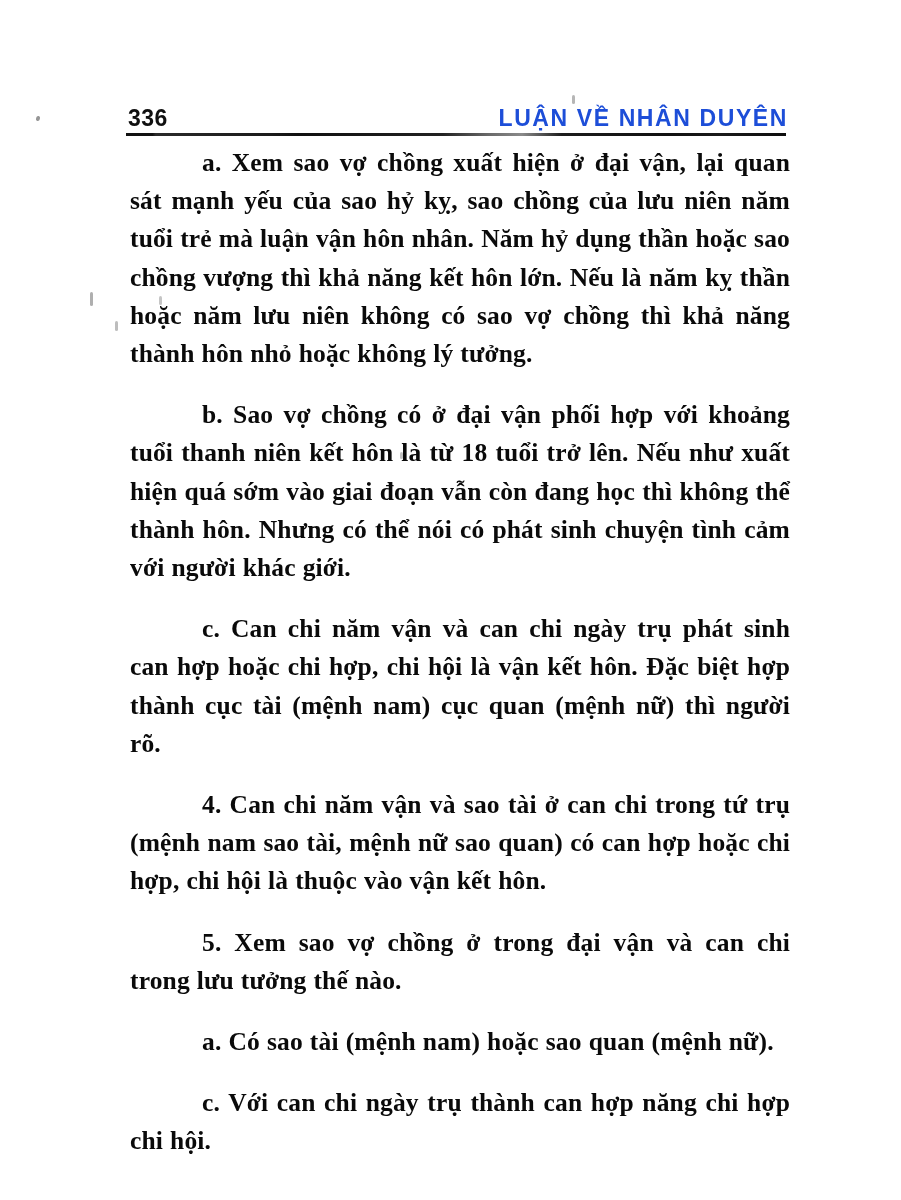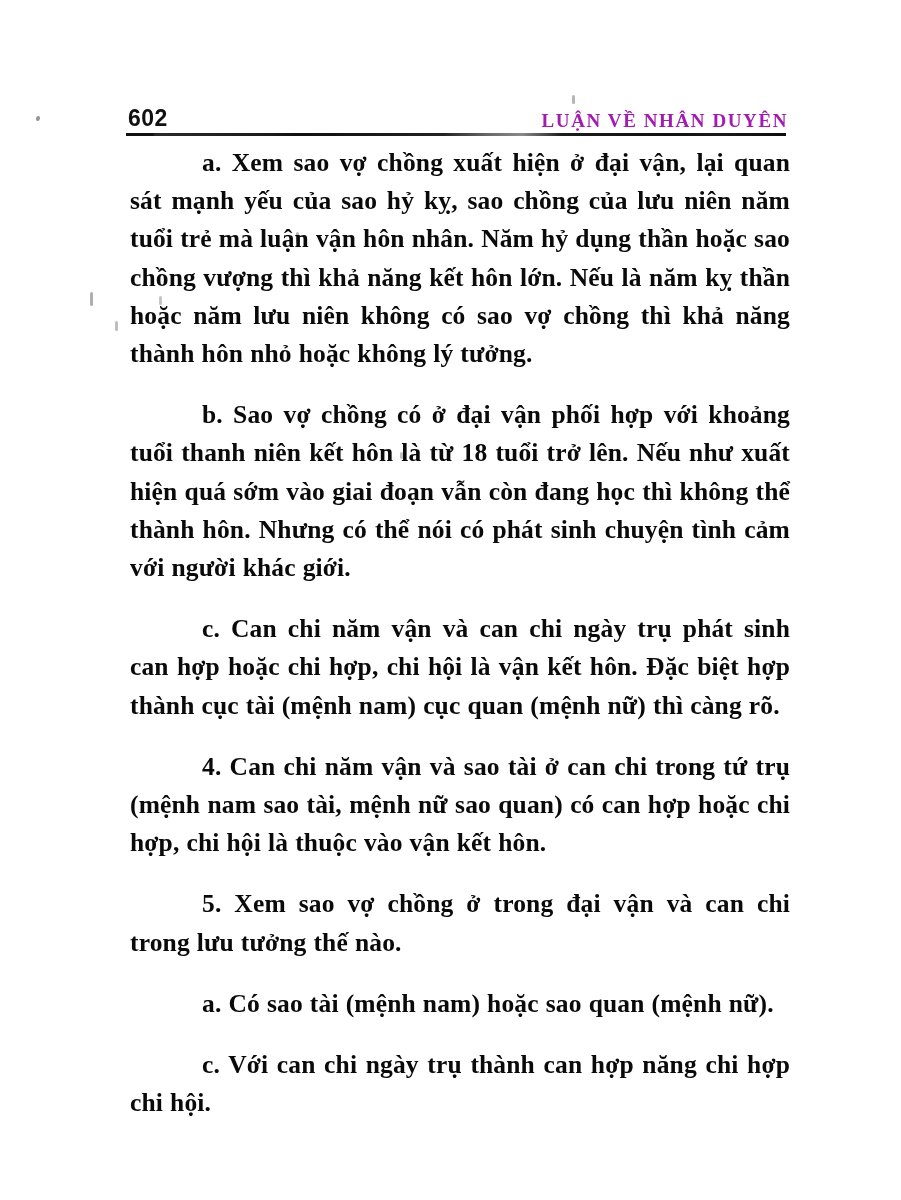--- a/index.html
+++ b/index.html
@@ -36,26 +36,26 @@
   .folio {
     font-family: "Liberation Sans", "DejaVu Sans", sans-serif;
     font-size: 23px;
     font-weight: 700;
     letter-spacing: 0.5px;
     line-height: 1;
     color: #101010;
   }
 
   .head-title {
-    font-family: Liberation Serif, serif;
-    font-size: 19px;
+    font-family: Liberation Sans, sans-serif;
+    font-size: 23px;
     font-weight: 700;
     letter-spacing: 1.6px;
     line-height: 1;
-    color: #a21caf;
+    color: #1d4ed8;
     white-space: nowrap;
   }
 
   .head-rule {
     position: absolute;
     left: 126px;
     top: 133px;
     width: 660px;
     height: 3px;
     background: linear-gradient(
@@ -119,33 +119,33 @@
 
   <div class="speck s1"></div>
   <div class="speck s2"></div>
   <div class="speck s3"></div>
   <div class="speck s4"></div>
   <div class="speck s5"></div>
   <div class="speck s6"></div>
   <div class="speck s7"></div>
 
   <div class="running-head">
-    <span class="folio">602</span>
+    <span class="folio">336</span>
     <span class="head-title">LUẬN VỀ NHÂN DUYÊN</span>
   </div>
 
   <div class="head-rule"></div>
 
   <div class="body-text">
 
     <p class="para">a. Xem sao vợ chồng xuất hiện ở đại vận, lại quan sát mạnh yếu của sao hỷ kỵ, sao chồng của lưu niên năm tuổi trẻ mà luận vận hôn nhân. Năm hỷ dụng thần hoặc sao chồng vượng thì khả năng kết hôn lớn. Nếu là năm kỵ thần hoặc năm lưu niên không có sao vợ chồng thì khả năng thành hôn nhỏ hoặc không lý tưởng.</p>
 
     <p class="para">b. Sao vợ chồng có ở đại vận phối hợp với khoảng tuổi thanh niên kết hôn là từ 18 tuổi trở lên. Nếu như xuất hiện quá sớm vào giai đoạn vẫn còn đang học thì không thể thành hôn. Nhưng có thể nói có phát sinh chuyện tình cảm với người khác giới.</p>
 
-    <p class="para">c. Can chi năm vận và can chi ngày trụ phát sinh can hợp hoặc chi hợp, chi hội là vận kết hôn. Đặc biệt hợp thành cục tài (mệnh nam) cục quan (mệnh nữ) thì càng rõ.</p>
+    <p class="para">c. Can chi năm vận và can chi ngày trụ phát sinh can hợp hoặc chi hợp, chi hội là vận kết hôn. Đặc biệt hợp thành cục tài (mệnh nam) cục quan (mệnh nữ) thì người rõ.</p>
 
     <p class="para"><span class="num">4.</span><span> Can chi năm vận và sao tài ở can chi trong tứ trụ (mệnh nam sao tài, mệnh nữ sao quan) có can hợp hoặc chi hợp, chi hội là thuộc vào vận kết hôn.</span></p>
 
     <p class="para"><span class="num">5.</span><span> Xem sao vợ chồng ở trong đại vận và can chi trong lưu tưởng thế nào.</span></p>
 
     <p class="para">a. Có sao tài (mệnh nam) hoặc sao quan (mệnh nữ).</p>
 
 
     <p class="para">c. Với can chi ngày trụ thành can hợp năng chi hợp chi hội.</p>
 

